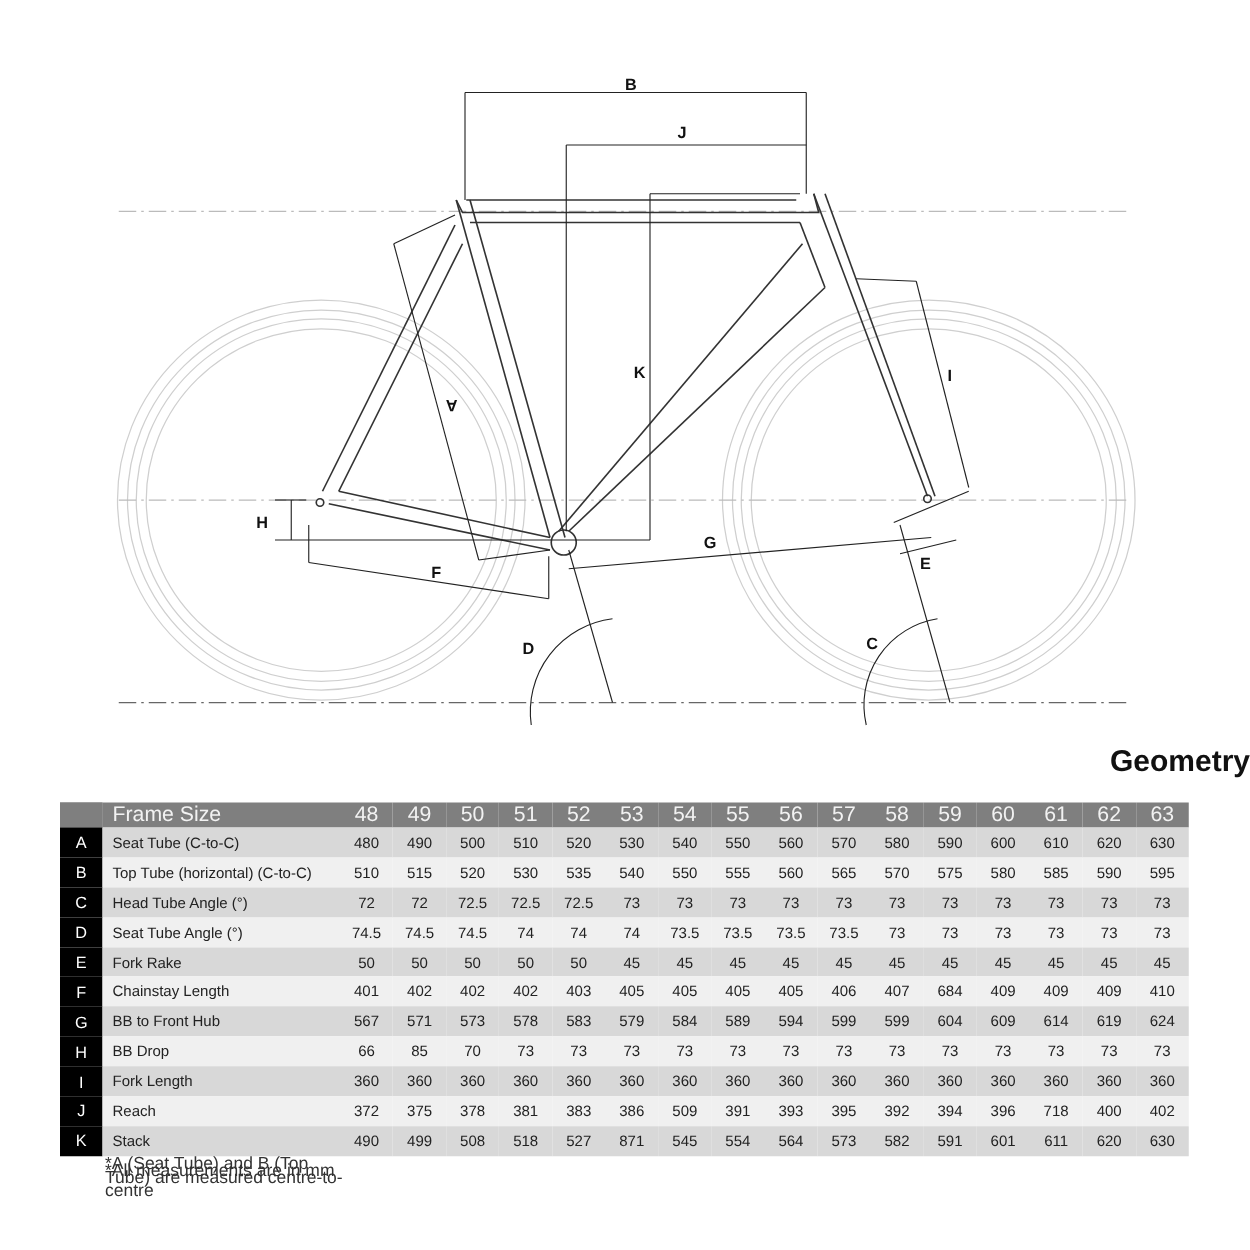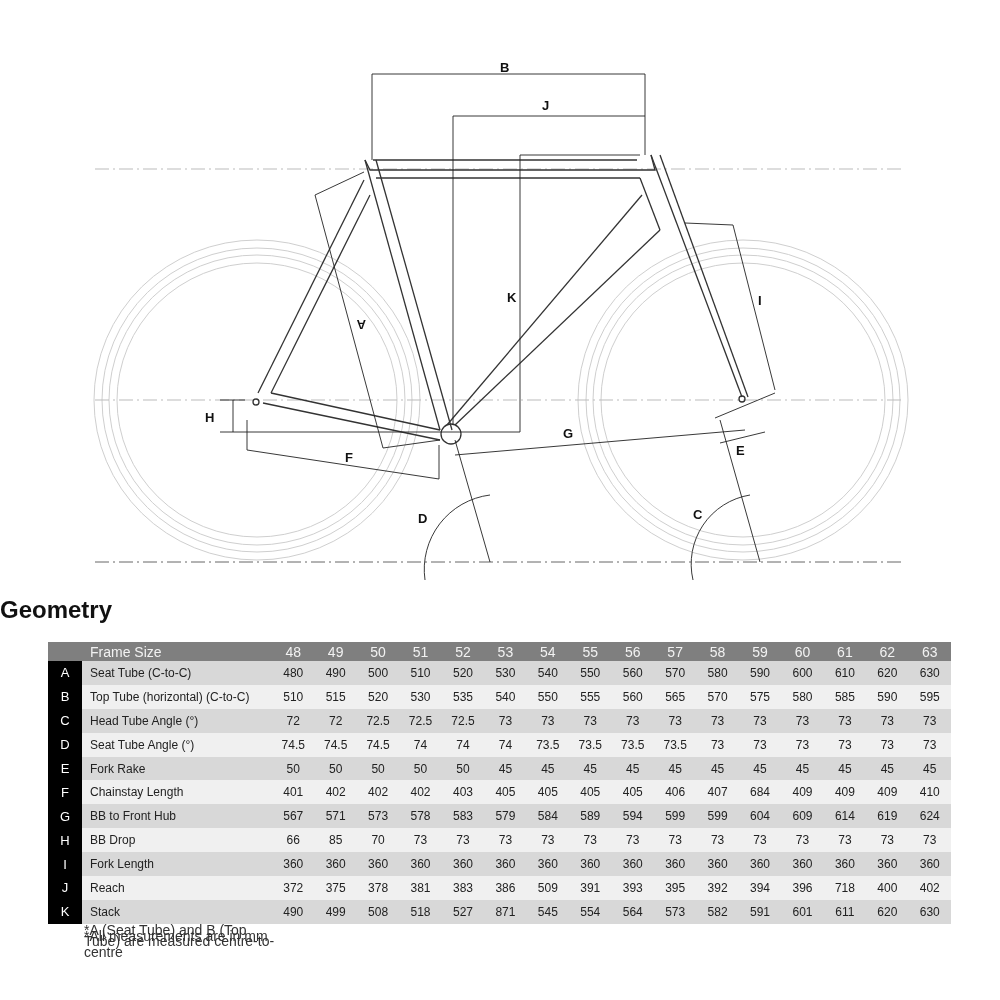--- a/index.html
+++ b/index.html
@@ -1,22 +1,22 @@
 <!DOCTYPE html>
 <html><head>
 <meta charset="utf-8">
 <style>
   html, body { margin:0; padding:0; background:#ffffff; }
   body { width:1000px; height:1000px; position:relative; overflow:hidden; font-family:"Liberation Sans", sans-serif; color:#222; }
   #diagram { position:absolute; left:0; top:0; width:1000px; height:590px; }
-  #title { position:absolute; left:0; top:596px; width:1000px; text-align:left; font-size:24px; font-weight:bold; color:#111; }
+  #title { position:absolute; left:0; top:596px; width:1000px; text-align:right; font-size:24px; font-weight:bold; color:#111; }
   #geo-table { position:absolute; left:48px; top:642px; width:903px; border-collapse:collapse; table-layout:fixed; font-size:12px; }
   #geo-table td, #geo-table th { padding:0; height:23.9px; font-weight:normal; }
   #geo-table thead tr { background:#7f7f7f; color:#f2f2f2; }
-  #geo-table thead th { height:19px; font-size:14px; }
+  #geo-table thead th { height:19px; font-size:17px; }
   #geo-table .letter { width:34px; background:#000; color:#fff; text-align:center; font-size:13px; }
   #geo-table thead .letter { background:#7f7f7f; }
   #geo-table .label { width:182px; text-align:left; padding-left:8px; }
   #geo-table .val { text-align:center; }
   #geo-table tbody tr:nth-child(odd) td:not(.letter) { background:#d8d8d8; }
   #geo-table tbody tr:nth-child(even) td:not(.letter) { background:#f0f0f0; }
   .note { position:absolute; left:84px; font-size:14px; color:#333; line-height:11px; }
   #note1 { top:931px; }
   #note2 { top:925px; width:200px; }
   .dimlabel { font-family:"Liberation Sans", sans-serif; font-weight:bold; font-size:13px; fill:#111; }

